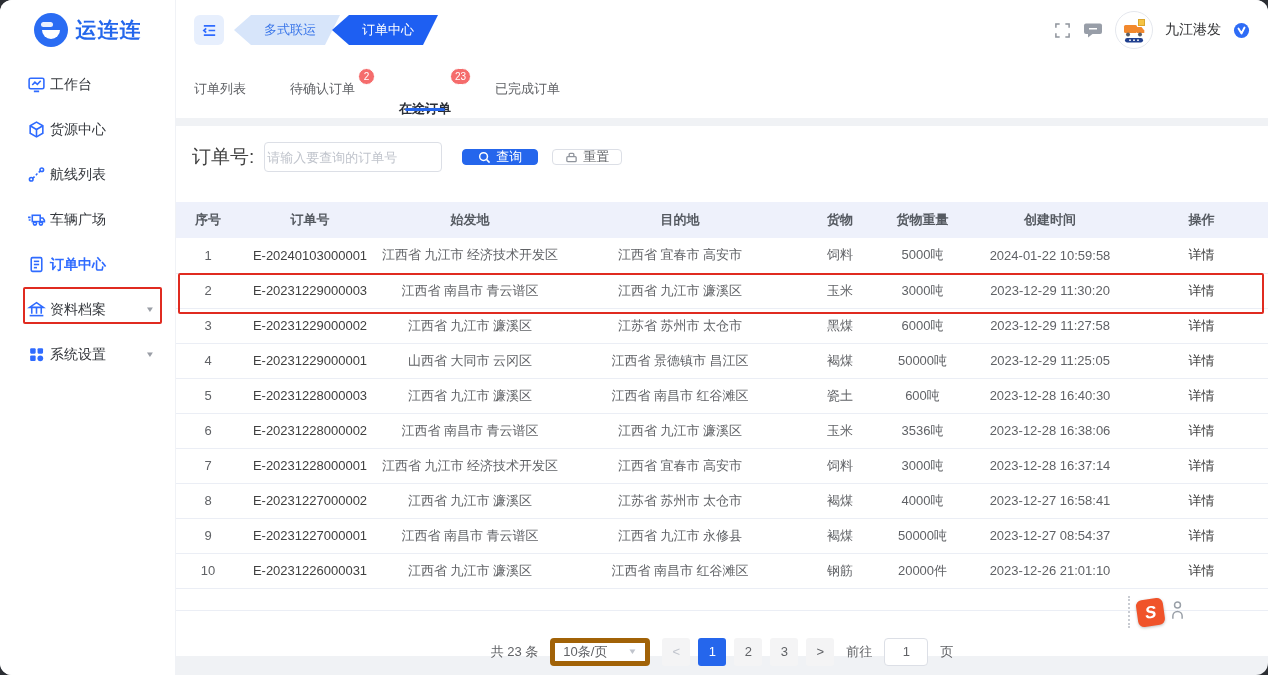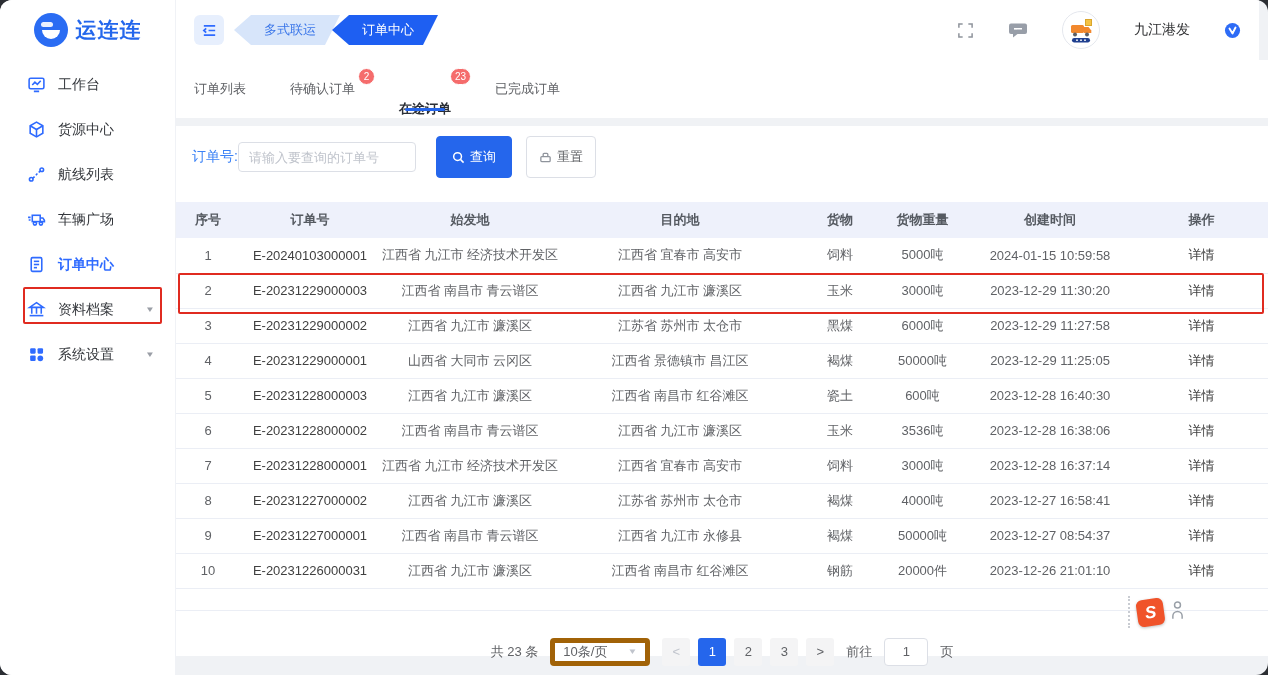--- a/index.html
+++ b/index.html
@@ -18,65 +18,65 @@
     position:absolute; left:0; top:0; bottom:0; width:176px;
     background:#fff; border-right:1px solid #f0f2f6; z-index:3;
   }
   .logo { height:60px; display:flex; align-items:center; justify-content:center; gap:8px; }
   .logo-badge { width:34px; height:34px; border-radius:50%; background:#2a6cf3; position:relative; flex:0 0 auto; }
   .logo-badge .pill { position:absolute; left:7px; top:9px; width:12px; height:5px; border-radius:3px; background:rgba(255,255,255,.9); }
   .logo-badge .smile { position:absolute; left:8px; top:17px; width:18px; height:9px; border-radius:0 0 18px 18px; background:#fff; }
   .logo-text { font-size:21px; font-weight:bold; color:#2467ec; letter-spacing:1px; }
   .menu { padding-top:2px; }
   .menu-item {
-    height:45px; display:flex; align-items:center; gap:12px;
+    height:45px; display:flex; align-items:center; gap:4px;
     padding-left:27px; font-size:14px; color:#35383d; cursor:pointer;
   }
   .menu-item.active { color:#2f6bff; font-weight:bold; }
   .menu-item .mi-icon { width:19px; height:19px; flex:0 0 auto; display:flex; }
   .menu-item .chev { margin-left:auto; margin-right:20px; font-size:10px; color:#9a9ea6; transform:scaleY(.8); }
   
   .navbar {
-    position:absolute; left:176px; right:9px; top:0; height:60px;
+    position:absolute; left:176px; right:0; top:0; height:60px;
     background:#fff; display:flex; align-items:center; padding:0 18px; z-index:2;
   }
   .fold-btn { width:30px; height:30px; border-radius:6px; background:#e7effd; display:flex; align-items:center; justify-content:center; cursor:pointer; }
   .crumbs { display:flex; align-items:center; margin-left:10px; }
   .crumb {
     height:30px; line-height:30px; padding:0 24px 0 30px; font-size:13px;
     clip-path:polygon(0 50%, 17px 0, 100% 0, calc(100% - 15px) 100%, 17px 100%);
   }
   .crumb.dim { background:#d7e5fa; color:#3a76e9; }
   .crumb.lit { background:#1e5ff2; color:#fff; margin-left:-8px; position:relative; z-index:1; }
-  .nav-right { margin-left:auto; display:flex; align-items:center; gap:34px; }
+  .nav-right { margin-left:auto; display:flex; align-items:center; gap:12px; }
   .icon-btn { display:flex; align-items:center; justify-content:center; cursor:pointer; }
   .avatar { width:38px; height:38px; border-radius:50%; border:1px solid #e4e7ed; background:#fff; overflow:hidden; cursor:pointer; }
   .user-name { font-size:14px; color:#303133; cursor:pointer; }
   
   .content { position:absolute; left:176px; right:0; top:60px; bottom:0; }
   .tabs-card { background:#fff; height:58px; display:flex; align-items:center; gap:44px; padding-left:18px; }
   .tab { position:relative; font-size:13px; color:#606266; cursor:pointer; height:100%; display:flex; align-items:center; }
   .tab.active .tab-label { color:#2b2f36; font-weight:bold;margin-top:40px; }
   .tab .badge {
     position:absolute; top:8px; right:-20px; min-width:17px; height:17px; padding:0 4px;
     background:#f56c6c; color:#fff; font-size:10px; line-height:16px; text-align:center;
     border-radius:9px; border:1px solid #fff;
   }
   .tab .underline { position:absolute; bottom:7px; left:50%; transform:translateX(-50%); width:40px; height:3px; border-radius:2px; background:#2566ec; display:none; }
   .tab.active .underline { display:block; }
   .main-card { background:#fff; margin-top:8px; height:530px; position:relative; }
   
   .search-row { display:flex; align-items:center; padding:16px 16px 0 16px; height:46px; }
-  .search-label { font-size:14px; color:#3b82f6; }
+  .search-label { font-size:19px; color:#404040; margin-right:10px; }
   .search-input {
     width:178px; height:30px; border:1px solid #dcdfe6; border-radius:4px;
-    padding:0 10px; font-size:13px; color:#0f766e; outline:none; font-family:inherit;
+    padding:0 2px; font-size:13px; color:#0f766e; outline:none; font-family:inherit;
   }
   .search-input::placeholder { color:#c0c4cc; }
-  .btn { height:42px; border-radius:4px; font-size:13px; display:inline-flex; align-items:center; gap:5px; cursor:pointer; font-family:inherit;text-align:center; }
+  .btn { height:16px; border-radius:4px; font-size:13px; display:inline-flex; align-items:center; gap:5px; cursor:pointer; font-family:inherit;text-align:center; }
   .btn-primary { background:#2566ec; color:#fff; border:1px solid #2566ec; padding:0 15px; margin-left:20px; }
   .btn-plain { background:#fff; color:#606266; border:1px solid #dcdfe6; padding:0 12px; margin-left:14px; }
   
   .table-wrap { margin-top:30px; border-bottom:1px solid #ebeef5; padding-bottom:21px; }
   table { width:100%; border-collapse:collapse; table-layout:fixed; }
   th {
     height:36px; background:#eef1fb; font-size:13px; font-weight:bold; color:#555a61;
     text-align:center; white-space:nowrap;
   }
   td {
@@ -322,21 +322,21 @@
             </tr>
           </thead>
           <tbody id="table-body">
               <tr>
                 <td>1</td>
                 <td class="link">E-20240103000001</td>
                 <td>江西省 九江市 经济技术开发区</td>
                 <td>江西省 宜春市 高安市</td>
                 <td>饲料</td>
                 <td>5000吨</td>
-                <td>2024-01-15 10:59:58</td>
+                <td>2024-01-22 10:59:58</td>
                 <td><a class="detail">详情</a></td>
               </tr>
               <tr>
                 <td>2</td>
                 <td class="link">E-20231229000003</td>
                 <td>江西省 南昌市 青云谱区</td>
                 <td>江西省 九江市 濂溪区</td>
                 <td>玉米</td>
                 <td>3000吨</td>
                 <td>2023-12-29 11:30:20</td>

